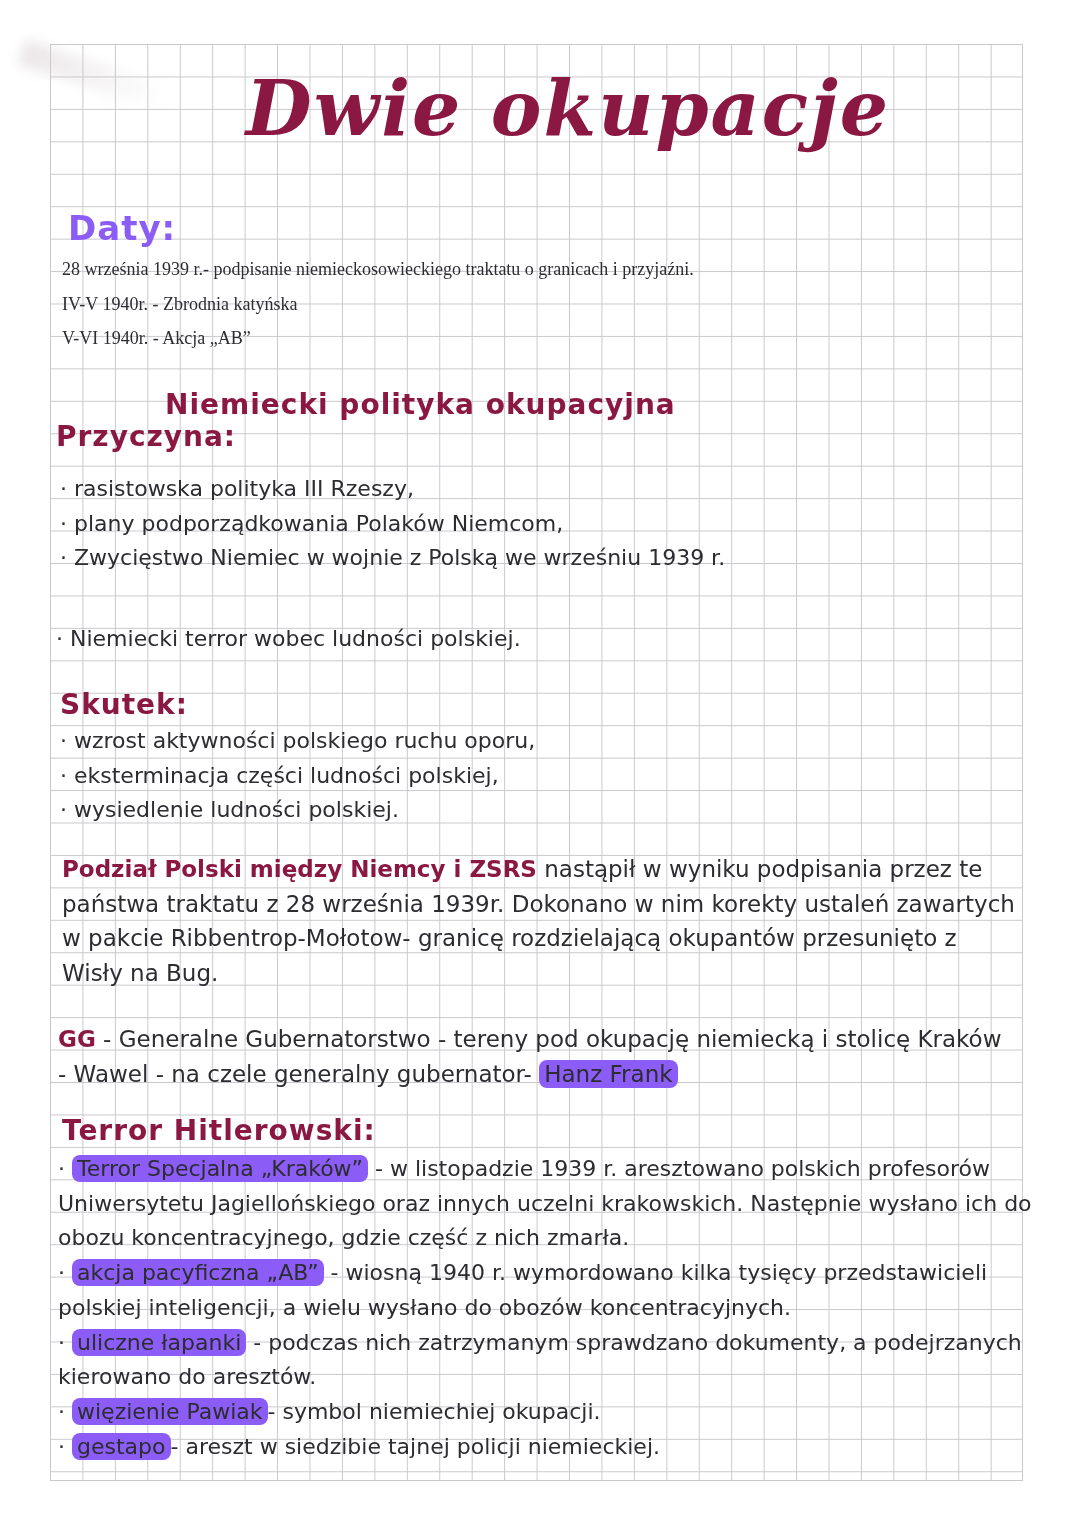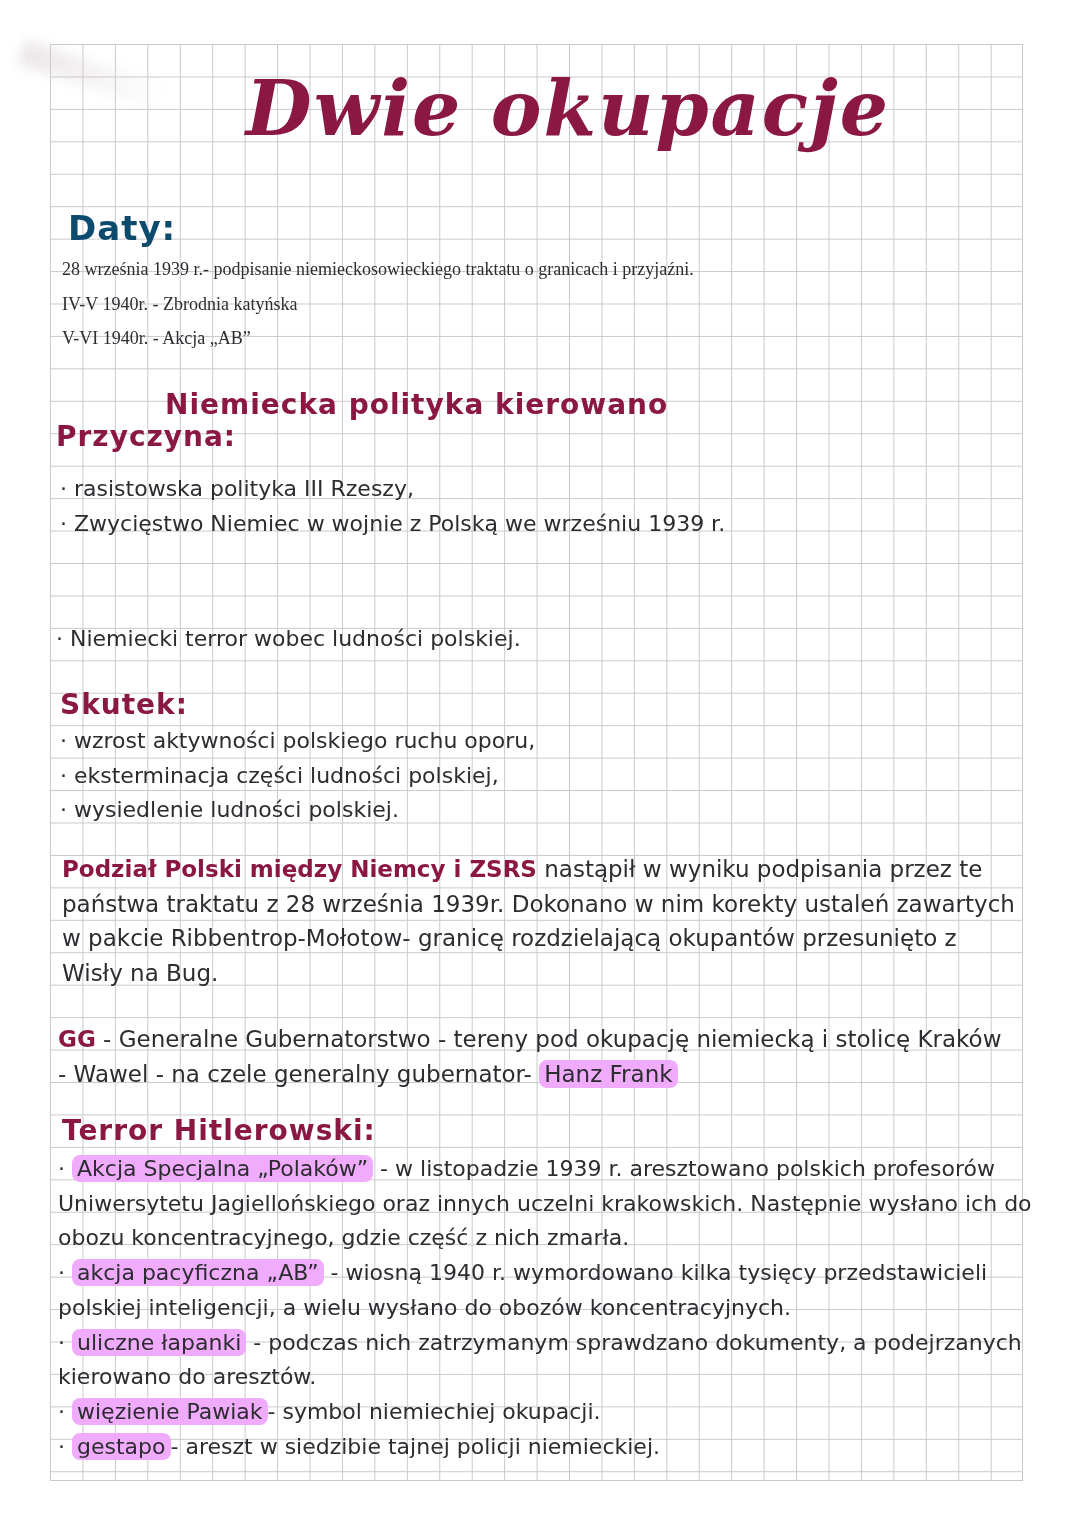--- a/index.html
+++ b/index.html
@@ -28,36 +28,36 @@
   .page-title{
     position:absolute;left:50px;top:64px;width:840px;
     text-align:right;
     font-family:"DejaVu Serif", serif;
     font-style:italic;font-weight:bold;
     font-size:76px;letter-spacing:2px;
     color:#8b1843;
   }
   .h-lg{
     position:absolute;
-    font-size:34px;font-weight:600;color:#0c4a6e;letter-spacing:1px;
+    font-size:34px;font-weight:600;color:#8b5cf6;letter-spacing:1px;
   }
   .h-md{
     position:absolute;
     font-size:28px;font-weight:600;color:#8b1843;letter-spacing:1px;
   }
   .lines{position:absolute;color:#2c2c31;font-size:18px;line-height:34.5px;white-space:nowrap;font-family:Liberation Serif, serif;}
   .para{
     position:absolute;color:#2c2c31;font-size:23px;line-height:34.7px;
   }
   .lead{color:#8b1843;font-weight:600;}
   .bullet-list{position:absolute;color:#2c2c31;font-size:22px;line-height:34.5px;}
   .bullet::before{content:"· ";}
   .item{margin:0;}
   .hl{
-    background:#f0abfc;
+    background:#8b5cf6;
     border-radius:8px;
     padding:1px 5px;
     box-decoration-break:clone;
     -webkit-box-decoration-break:clone;
   }
 </style>
 </head>
 <body>
 
 <div id="paper">
@@ -66,25 +66,26 @@
 
   <div class="page-title">Dwie okupacje</div>
 
   <div class="h-lg" style="left:68px;top:208px;">Daty:</div>
   <div class="lines" style="left:62px;top:252px;">
     <div>28 września 1939 r.- podpisanie niemieckosowieckiego traktatu o granicach i przyjaźni.</div>
     <div>IV-V 1940r. - Zbrodnia katyńska</div>
     <div>V-VI 1940r. - Akcja „AB”</div>
   </div>
 
-  <div class="h-md" style="left:165px;top:388px;">Niemiecka polityka kierowano</div>
+  <div class="h-md" style="left:165px;top:388px;">Niemiecki polityka okupacyjna</div>
 
   <div class="h-md" style="left:56px;top:420px;">Przyczyna:</div>
   <div class="bullet-list" style="left:60px;top:472px;">
     <div class="bullet">rasistowska polityka III Rzeszy,</div>
+    <div class="bullet">plany podporządkowania Polaków Niemcom,</div>
     <div class="bullet">Zwycięstwo Niemiec w wojnie z Polską we wrześniu 1939 r.</div>
   </div>
 
   <div class="bullet-list" style="left:56px;top:622px;">
     <div class="bullet">Niemiecki terror wobec ludności polskiej.</div>
   </div>
 
   <div class="h-md" style="left:60px;top:688px;">Skutek:</div>
   <div class="bullet-list" style="left:60px;top:724px;">
     <div class="bullet">wzrost aktywności polskiego ruchu oporu,</div>
@@ -95,19 +96,19 @@
   <div class="para" style="left:62px;top:852px;width:955px;">
     <span class="lead">Podział Polski między Niemcy i ZSRS</span><span> nastąpił w wyniku podpisania przez te państwa traktatu z 28 września 1939r. Dokonano w nim korekty ustaleń zawartych w pakcie Ribbentrop-Mołotow- granicę rozdzielającą okupantów przesunięto z Wisły na Bug.</span>
   </div>
 
   <div class="para" style="left:58px;top:1022px;width:955px;">
     <span class="lead">GG</span><span> - Generalne Gubernatorstwo - tereny pod okupację niemiecką i stolicę Kraków - Wawel - na czele generalny gubernator- </span><span class="hl">Hanz Frank</span>
   </div>
 
   <div class="h-md" style="left:62px;top:1114px;">Terror Hitlerowski:</div>
   <div class="bullet-list" style="left:58px;top:1152px;width:985px;line-height:34.7px;">
-    <div class="item bullet"><span class="hl">Akcja Specjalna „Polaków”</span><span> - w listopadzie 1939 r. aresztowano polskich profesorów Uniwersytetu Jagiellońskiego oraz innych uczelni krakowskich. Następnie wysłano ich do obozu koncentracyjnego, gdzie część z nich zmarła.</span></div>
+    <div class="item bullet"><span class="hl">Terror Specjalna „Kraków”</span><span> - w listopadzie 1939 r. aresztowano polskich profesorów Uniwersytetu Jagiellońskiego oraz innych uczelni krakowskich. Następnie wysłano ich do obozu koncentracyjnego, gdzie część z nich zmarła.</span></div>
     <div class="item bullet"><span class="hl">akcja pacyficzna „AB”</span><span> - wiosną 1940 r. wymordowano kilka tysięcy przedstawicieli polskiej inteligencji, a wielu wysłano do obozów koncentracyjnych.</span></div>
     <div class="item bullet"><span class="hl">uliczne łapanki</span><span> - podczas nich zatrzymanym sprawdzano dokumenty, a podejrzanych kierowano do aresztów.</span></div>
     <div class="item bullet"><span class="hl">więzienie Pawiak</span><span>- symbol niemiechiej okupacji.</span></div>
     <div class="item bullet"><span class="hl">gestapo</span><span>- areszt w siedzibie tajnej policji niemieckiej.</span></div>
   </div>
 </div>
 
 </body></html>

